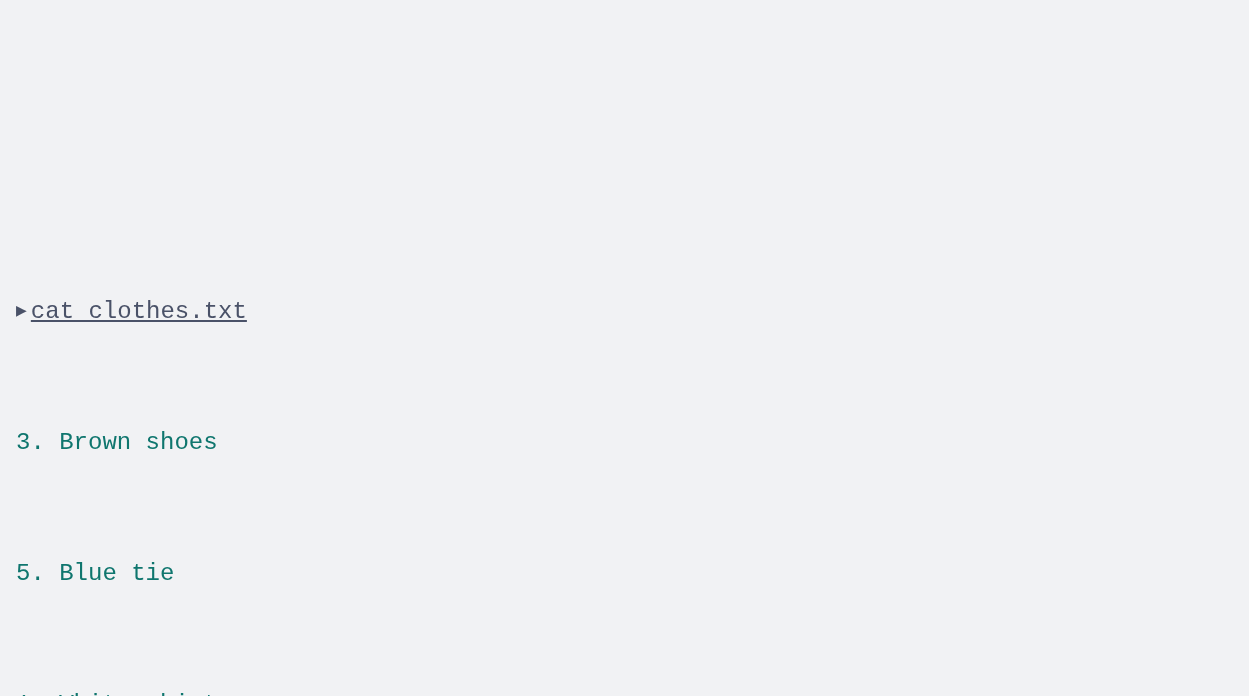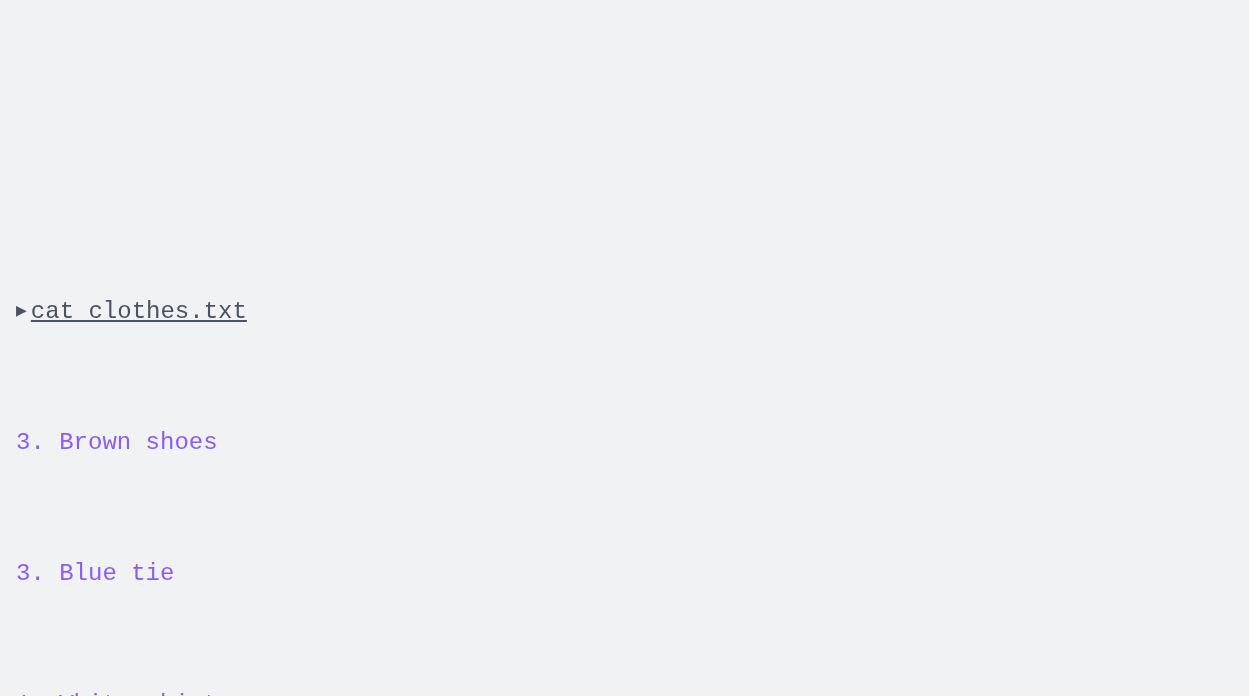--- a/index.html
+++ b/index.html
@@ -24,32 +24,32 @@
       color: #4a5268;
       font-size: 18px;
       display: inline-block;
       margin-right: 4px;
     }
     .command {
       color: #4a5268;
       text-decoration: underline;
     }
     .output-line {
-      color: #8b5cf6;
+      color: #0f766e;
     }
   </style>
 </head>
 <body>
 
 
 
 <div>
   <div class="prompt-line"><span class="prompt-arrow">▶</span><span class="command">cat clothes.txt</span></div>
   <div class="output-line">3. Brown shoes</div>
-  <div class="output-line">3. Blue tie</div>
+  <div class="output-line">5. Blue tie</div>
   <div class="output-line">1. White shirt</div>
   
   
   
   
   
   
   
   
   

